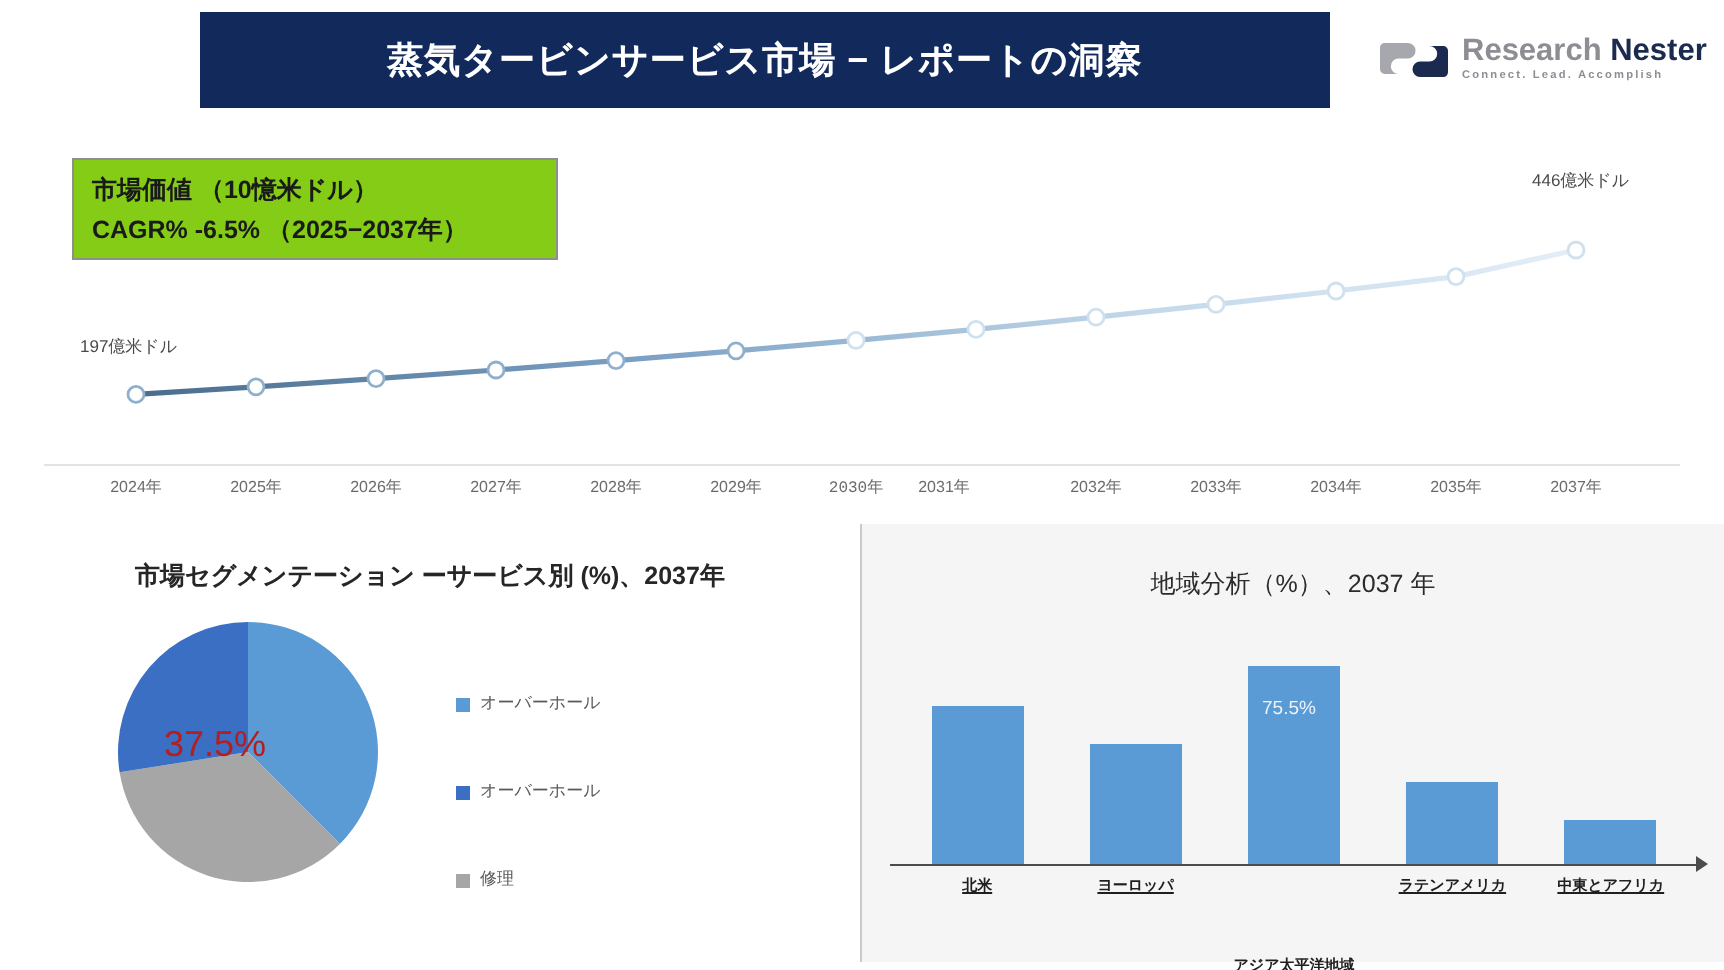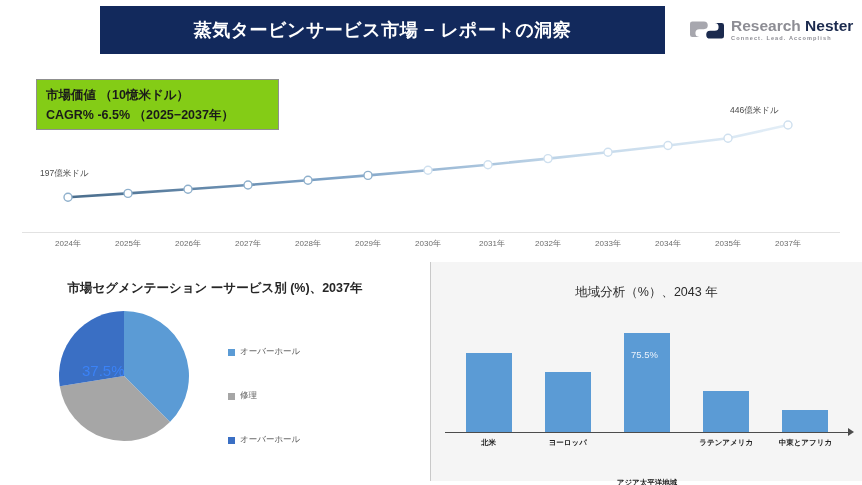--- a/index.html
+++ b/index.html
@@ -37,21 +37,21 @@
     margin-left:22px;
   }
   .value-line{font-size:12.5px;font-weight:700;color:#1a1a1a;line-height:20px;white-space:nowrap;}
 
   
   .linechart{position:absolute;left:0;top:60px;width:862px;height:175px;}
   .line-label{
     position:absolute;font-size:8.5px;color:#4a4a4a;white-space:nowrap;
   }
   .lbl-start{left:40px;top:108px;}
-  .lbl-end{left:730px;top:25px;margin-top:20px;}
+  .lbl-end{left:766px;top:25px;}
   .axis-years{
     position:absolute;left:0;top:238px;width:690px;height:16px;
   }
   .year{
     position:absolute;font-size:8px;color:#6b6b6b;white-space:nowrap;
     transform:translateX(-50%);
   }
   .axis-rule{
     position:absolute;left:22px;top:232px;width:818px;height:1px;background:#e2e2e2;
   }
@@ -67,21 +67,21 @@
   }
   .panel-title{
     position:absolute;top:22px;left:0;width:100%;text-align:center;
     font-size:12.5px;color:#262626;font-weight:700;white-space:nowrap;
   }
   .panel-title.right{font-weight:400;font-size:12.5px;color:#2b2b2b;}
 
   
   .pie-wrap{position:absolute;left:58px;top:52px;width:132px;height:132px;}
   .pie-pct{
-    position:absolute;left:82px;top:104px;font-size:15px;color:#3b82f6;
+    position:absolute;left:82px;top:104px;font-size:18px;color:#b91c1c;
     font-weight:400;white-space:nowrap;
   }
   .legend{position:absolute;left:228px;top:72px;}
   .legend-item{display:flex;align-items:center;height:44px;}
   .legend-swatch{width:7px;height:7px;margin-right:5px;flex:0 0 auto;}
   .legend-label{font-size:8.5px;color:#5a5a5a;white-space:nowrap;}
 
   
   .bars{position:absolute;left:18px;top:58px;width:396px;height:112px;}
   .bar-col{
@@ -96,21 +96,21 @@
     position:absolute;left:14px;top:170px;width:404px;height:1px;background:#4c4c4c;
   }
   .bars-arrow{
     position:absolute;left:417px;top:166px;width:0;height:0;
     border-top:4px solid transparent;border-bottom:4px solid transparent;
     border-left:6px solid #4c4c4c;
   }
   .bar-labels{position:absolute;left:18px;top:176px;width:396px;height:14px;}
   .bar-label{
     position:absolute;font-size:7.5px;color:#1f1f1f;white-space:nowrap;
-    transform:translateX(-50%);text-align:center;font-weight:700;
+    transform:translateX(-50%);text-align:center;font-weight:700;text-decoration:underline;
   }
 </style>
 </head>
 <body>
 
 <div id="page">
 
   <div class="header-bar">
     <div class="header-title">蒸気タービンサービス市場 − レポートの洞察</div>
   </div>
@@ -165,22 +165,22 @@
   </div>
 
   <div class="axis-rule"></div>
   <div class="axis-years" id="year-axis">
       <div class="year" style="left: 68px;">2024年</div>
       <div class="year" style="left: 128px;">2025年</div>
       <div class="year" style="left: 188px;">2026年</div>
       <div class="year" style="left: 248px;">2027年</div>
       <div class="year" style="left: 308px;">2028年</div>
       <div class="year" style="left: 368px;">2029年</div>
-      <div class="year" style="left: 428px;">2030年</div>
-      <div class="year" style="left: 492px;">2031年</div>
+      <div class="year" style="left: 428px; font-family: Liberation Mono, monospace;">2030年</div>
+      <div class="year" style="left: 472px;">2031年</div>
       <div class="year" style="left: 548px;">2032年</div>
       <div class="year" style="left: 608px;">2033年</div>
       <div class="year" style="left: 668px;">2034年</div>
       <div class="year" style="left: 728px;">2035年</div>
       <div class="year" style="left: 788px;">2037年</div>
     </div>
 
   <div class="bottom">
 
     <div class="panel-left">
@@ -194,33 +194,33 @@
           </svg>
       </div>
       <div class="pie-pct">37.5%</div>
 
       <div class="legend" id="pie-legend">
           <div class="legend-item">
             <span class="legend-swatch" style="background: rgb(91, 155, 213);"></span>
             <span class="legend-label">オーバーホール</span>
           </div>
           <div class="legend-item">
+            <span class="legend-swatch" style="background: rgb(58, 111, 196);"></span>
+            <span class="legend-label">オーバーホール</span>
+          </div>
+          <div class="legend-item">
             <span class="legend-swatch" style="background: rgb(166, 166, 166);"></span>
             <span class="legend-label">修理</span>
           </div>
-          <div class="legend-item">
-            <span class="legend-swatch" style="background: rgb(58, 111, 196);"></span>
-            <span class="legend-label">オーバーホール</span>
-          </div>
         </div>
 
     </div>
 
     <div class="panel-right">
-      <div class="panel-title right">地域分析（%）、2043 年</div>
+      <div class="panel-title right">地域分析（%）、2037 年</div>
       <div class="bars" id="bars">
           <div class="bar-col" style="left: 16.6px;">
             <div class="bar" style="height: 79.1px; background: rgb(91, 155, 213);"></div>
           </div>
           <div class="bar-col" style="left: 95.8px;">
             <div class="bar" style="height: 60px; background: rgb(91, 155, 213);"></div>
           </div>
           <div class="bar-col" style="left: 175px;">
             <div class="bar" style="height: 99.5px; background: rgb(91, 155, 213);"></div>
           </div>

